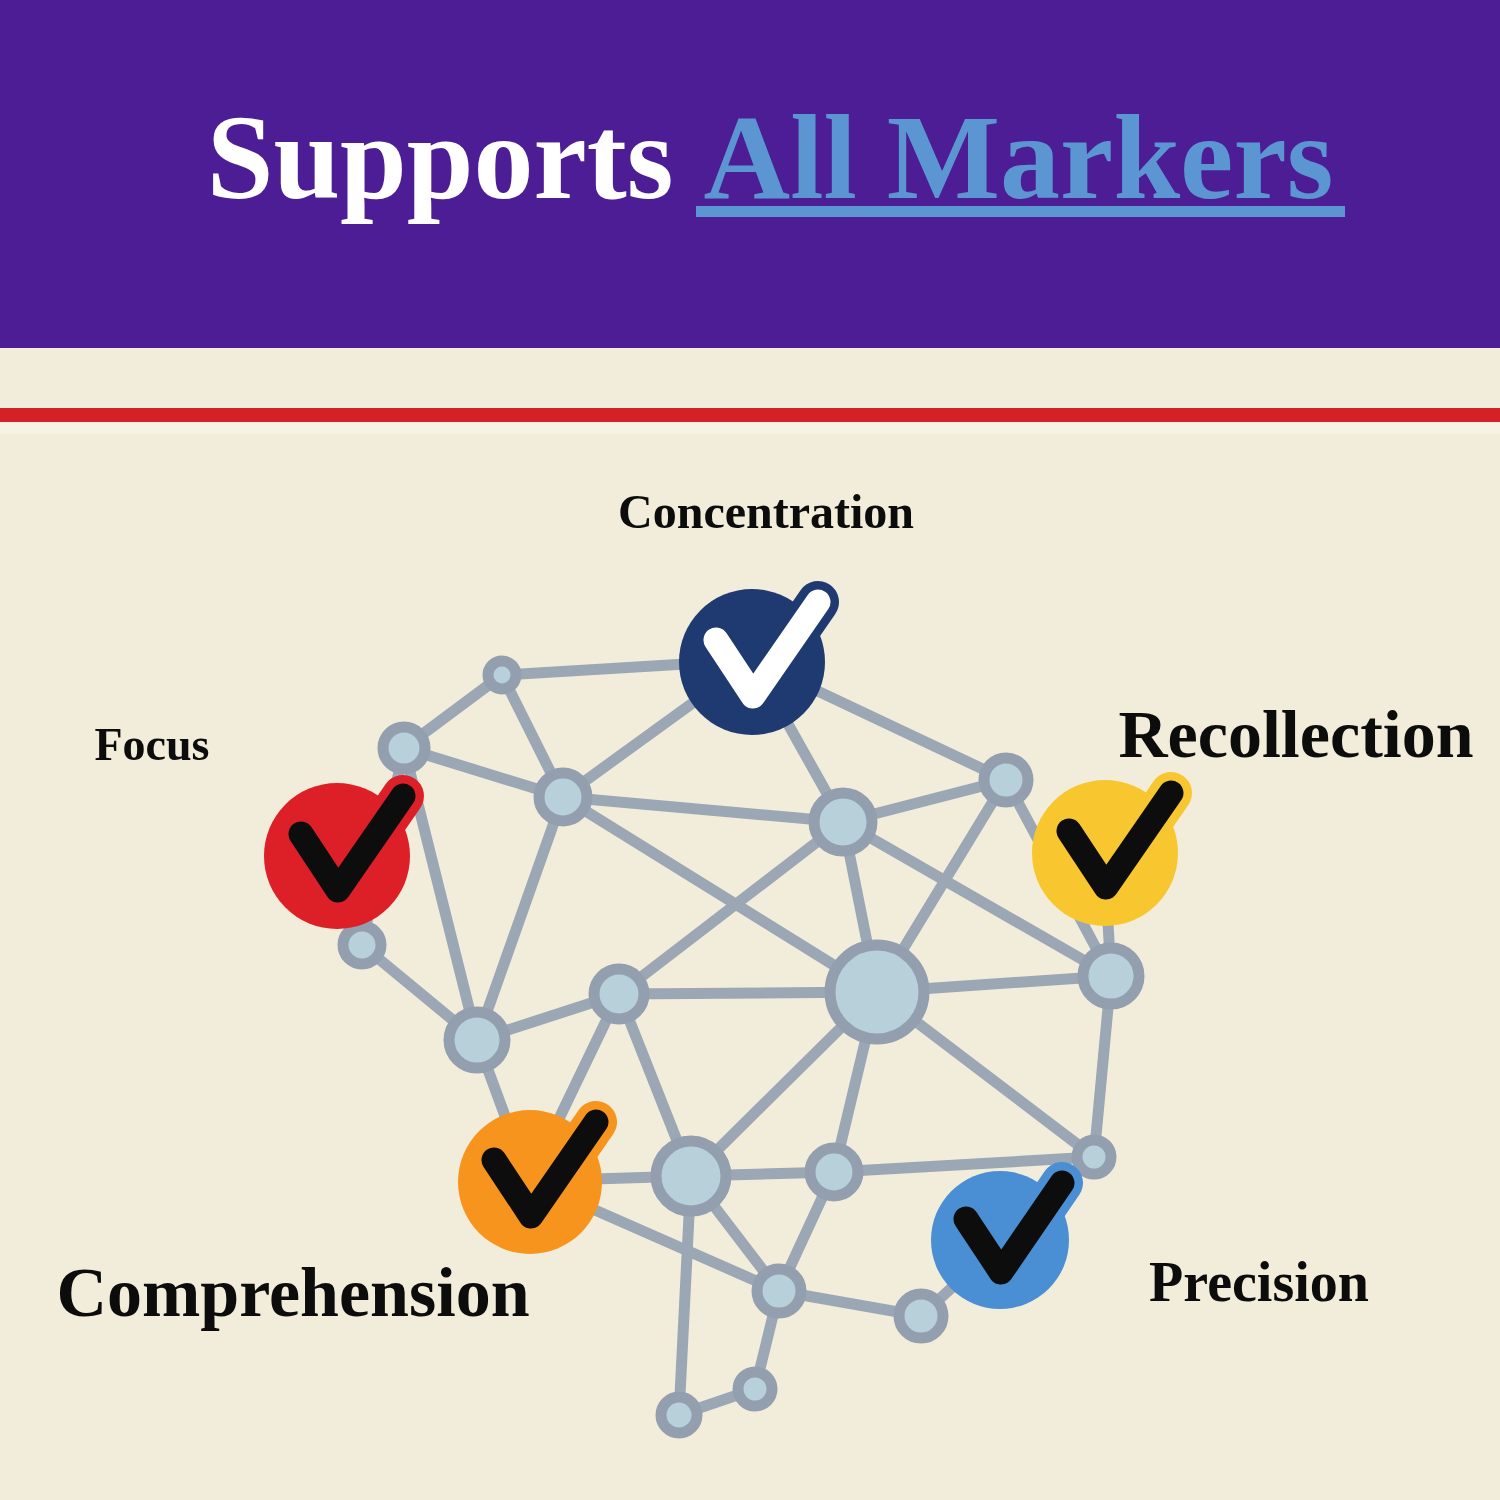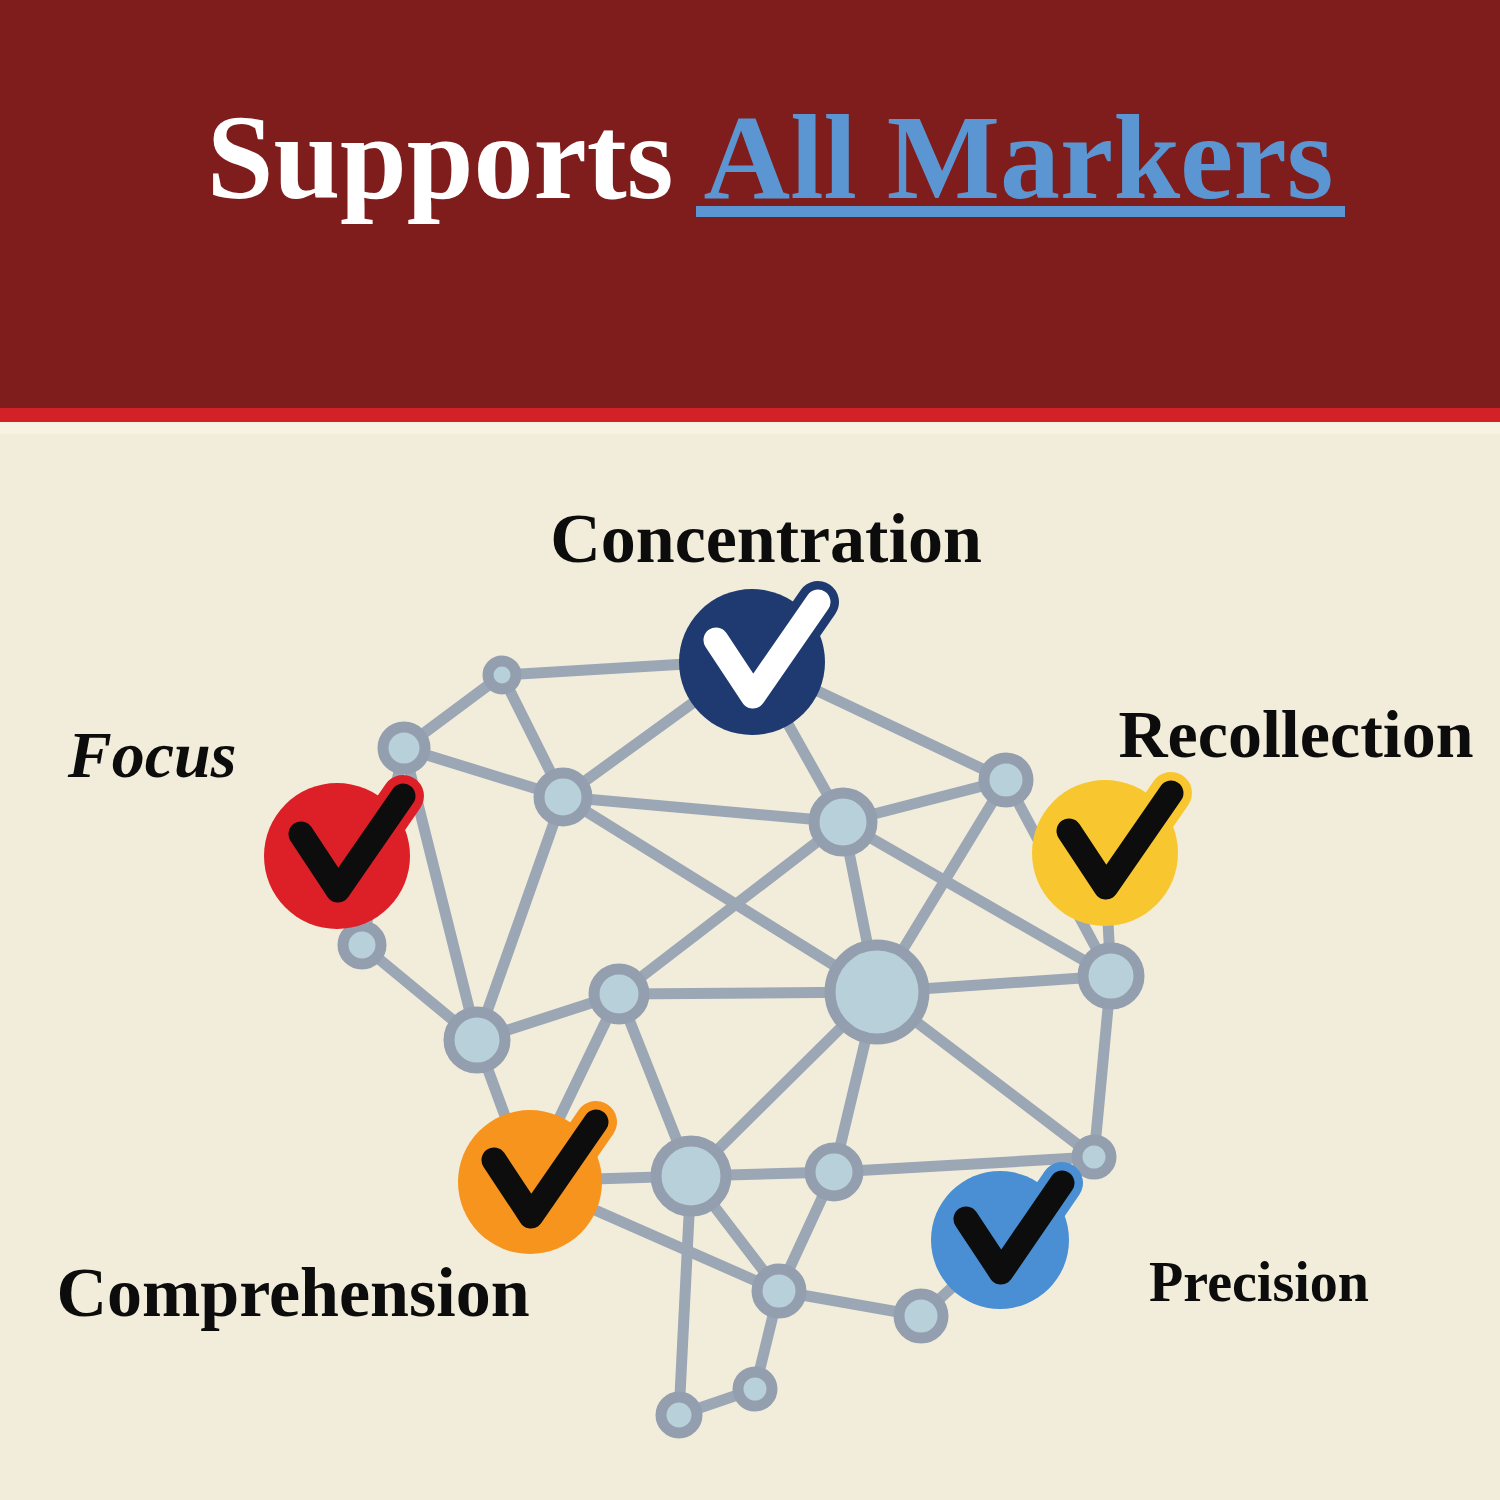--- a/index.html
+++ b/index.html
@@ -1,37 +1,37 @@
 <!DOCTYPE html>
 <html><head>
 <meta charset="utf-8">
 <style>
   html,body{margin:0;padding:0;background:#ffffff;}
   .canvas{position:relative;width:1500px;height:1500px;background:#f2edda;overflow:hidden;
           font-family:"Liberation Serif", serif;}
   
-  .banner{position:absolute;left:0;top:0;width:100%;height:408px;background:#7f1d1d;}
+  .banner{position:absolute;left:0;top:0;width:100%;height:348px;background:#4c1d95;}
   .banner h1{margin:0;padding:97px 0 0 40px;text-align:center;
              font-size:120px;line-height:1.02;font-weight:700;color:#ffffff;letter-spacing:0;}
   .hl{color:#5b96d2;position:relative;display:inline-block;}
   .hl::after{content:"";position:absolute;left:-8px;right:-12px;bottom:2px;height:11px;background:#5b96d2;}
   .stripe{position:absolute;left:0;top:408px;width:100%;height:14px;background:#d32127;}
   .stripe-soft{position:absolute;left:0;top:422px;width:100%;height:12px;background:#f8f2e2;}
   
   .net{position:absolute;left:0;top:0;width:1500px;height:1500px;}
   .net-edges line{stroke:#95a2b4;stroke-width:11;stroke-linecap:round;}
   .net-nodes circle{fill:#b3cedb;stroke:#8c98ac;stroke-width:11;}
   .netgroup{opacity:.92;}
   .chk-outline{fill:none;stroke-width:42;stroke-linecap:round;stroke-linejoin:round;}
   .chk{fill:none;stroke-width:25;stroke-linecap:round;stroke-linejoin:round;}
   
   .mlabel{position:absolute;transform:translateX(-50%);white-space:nowrap;
           font-weight:700;color:#0c0c0c;line-height:1;}
-  .lbl-concentration{left:766px;top:504px;font-size:70px;}
-  .lbl-focus{left:152px;top:722px;font-size:66px;font-style:italic;}
+  .lbl-concentration{left:766px;top:488px;font-size:48px;}
+  .lbl-focus{left:152px;top:722px;font-size:46px;}
   .lbl-recollection{left:1296px;top:700px;font-size:68px;text-align:right;}
   .lbl-comprehension{left:284px;top:1258px;font-size:70px;margin-left:9px;}
   .lbl-precision{left:1236px;top:1254px;font-size:56px;margin-left:23px;}
 </style>
 </head>
 <body>
 
 <div class="canvas">
 
   <div class="banner">

